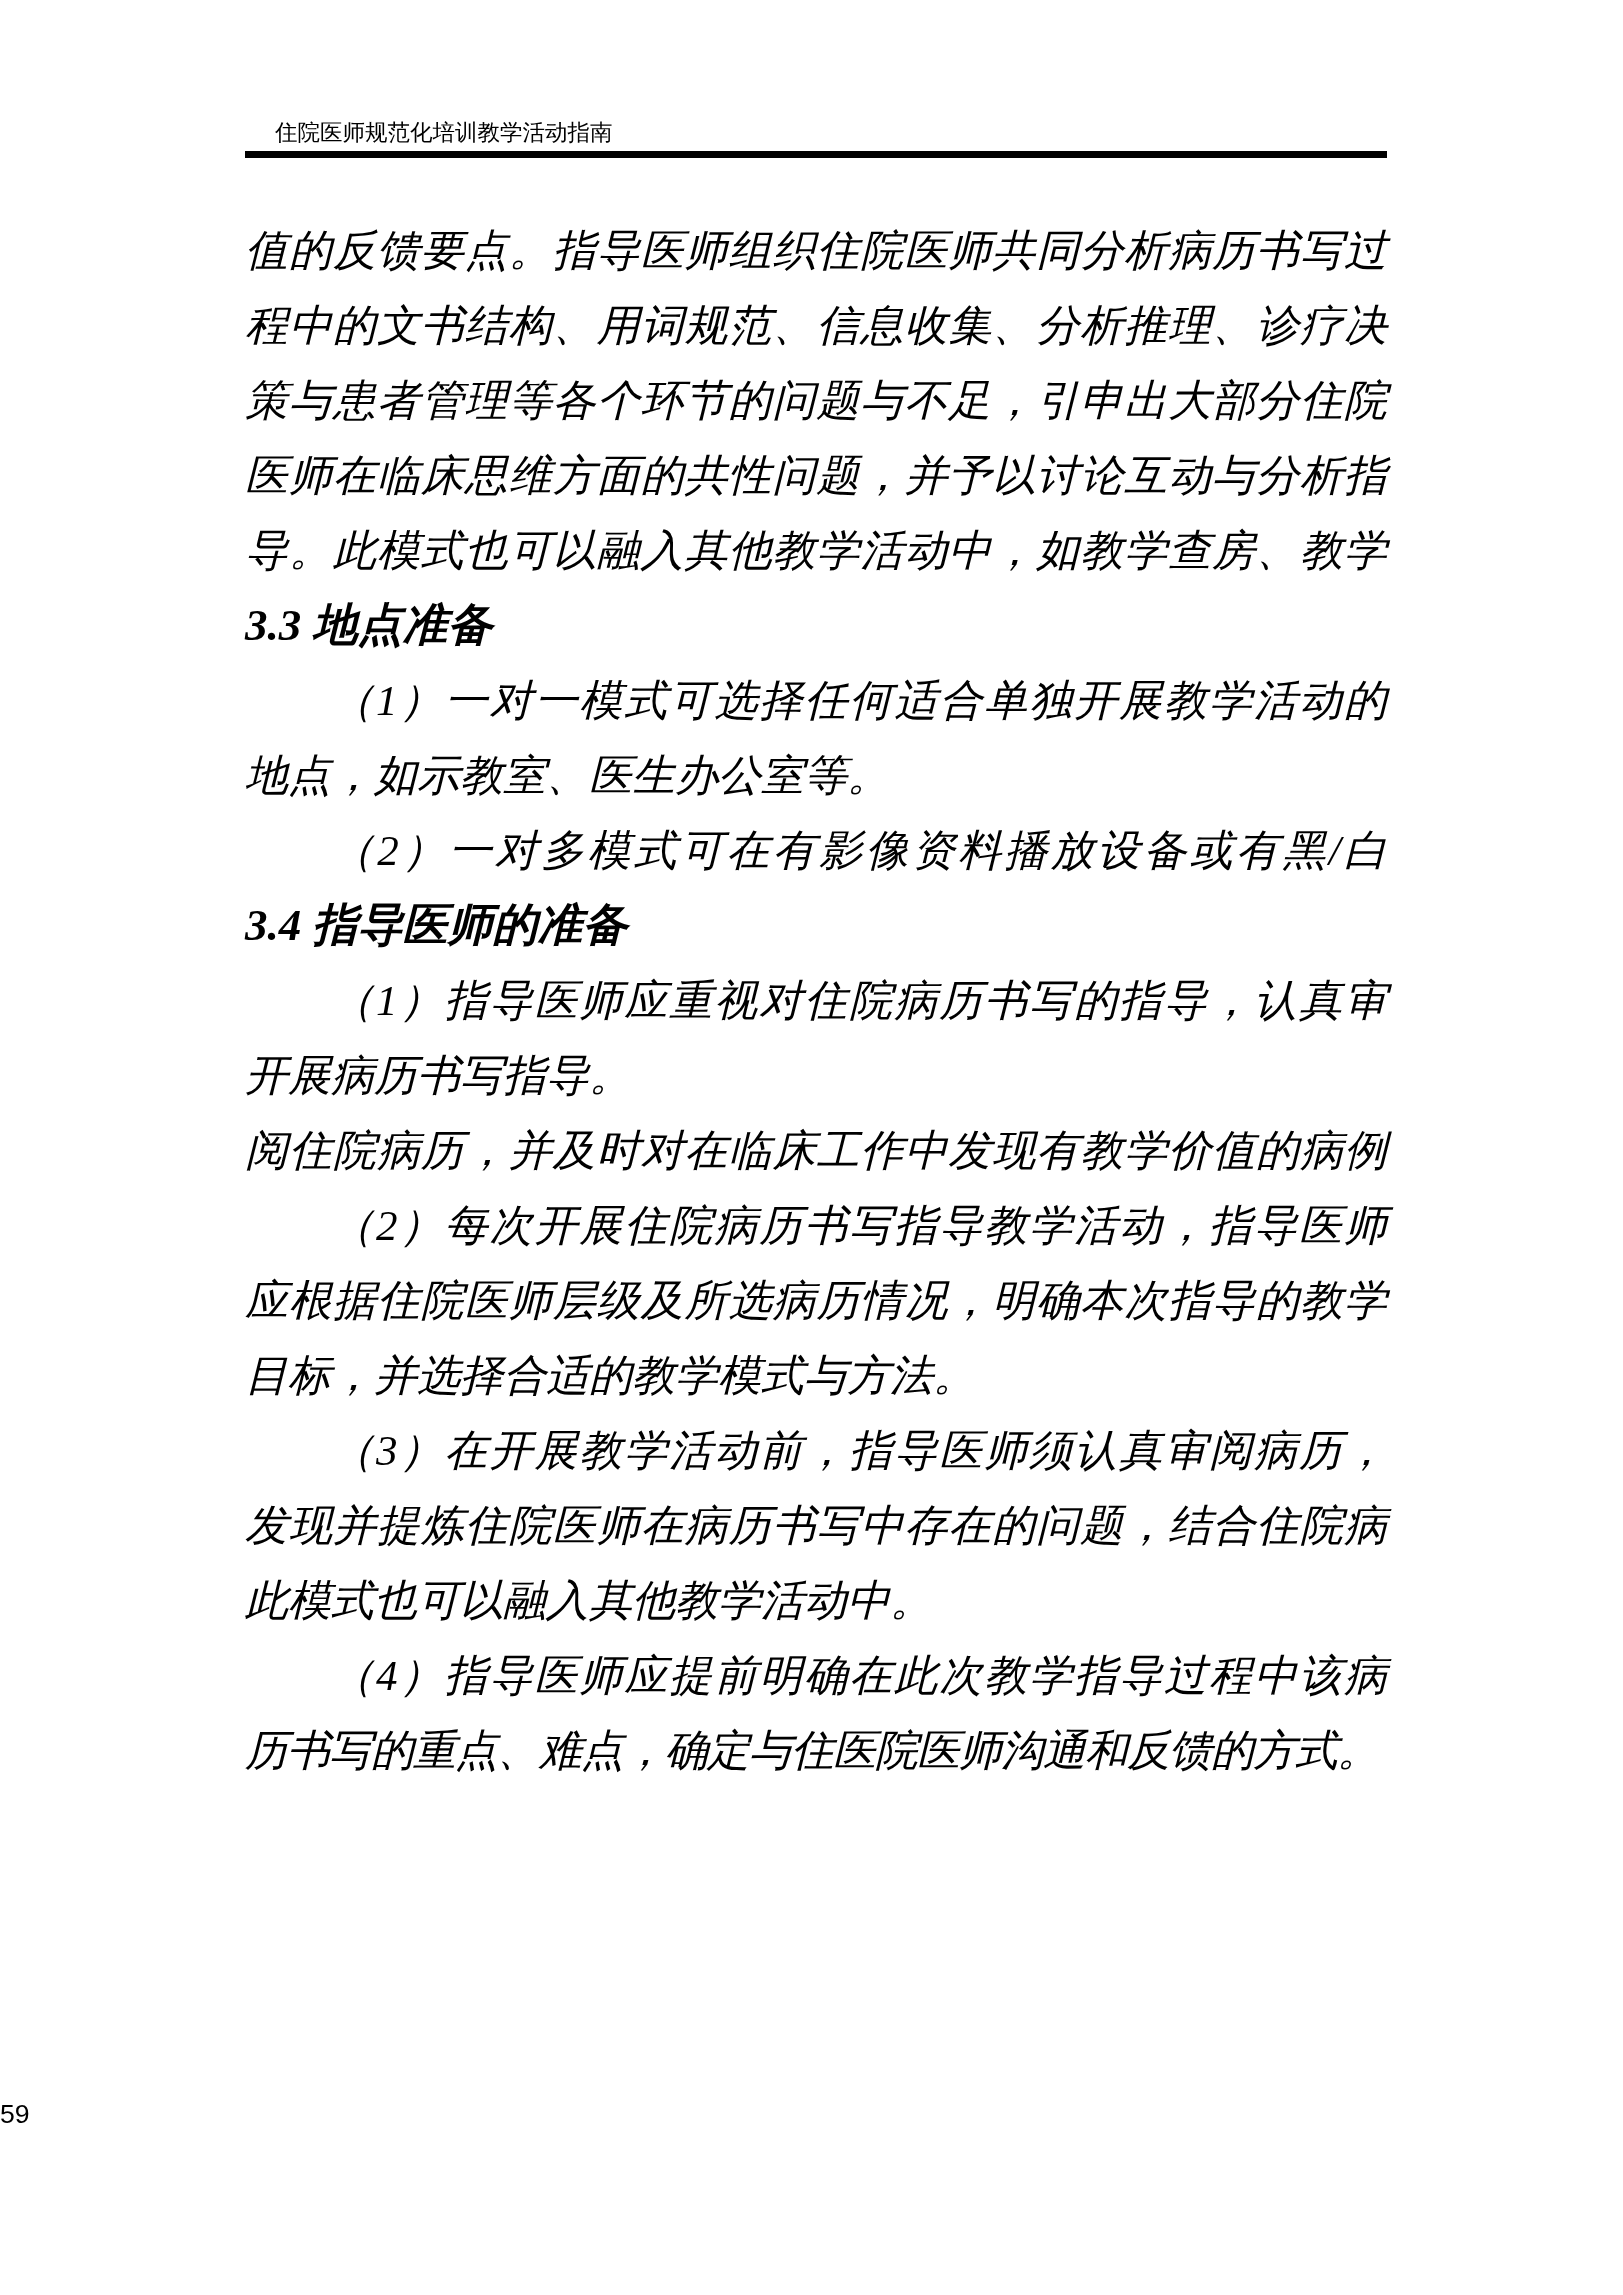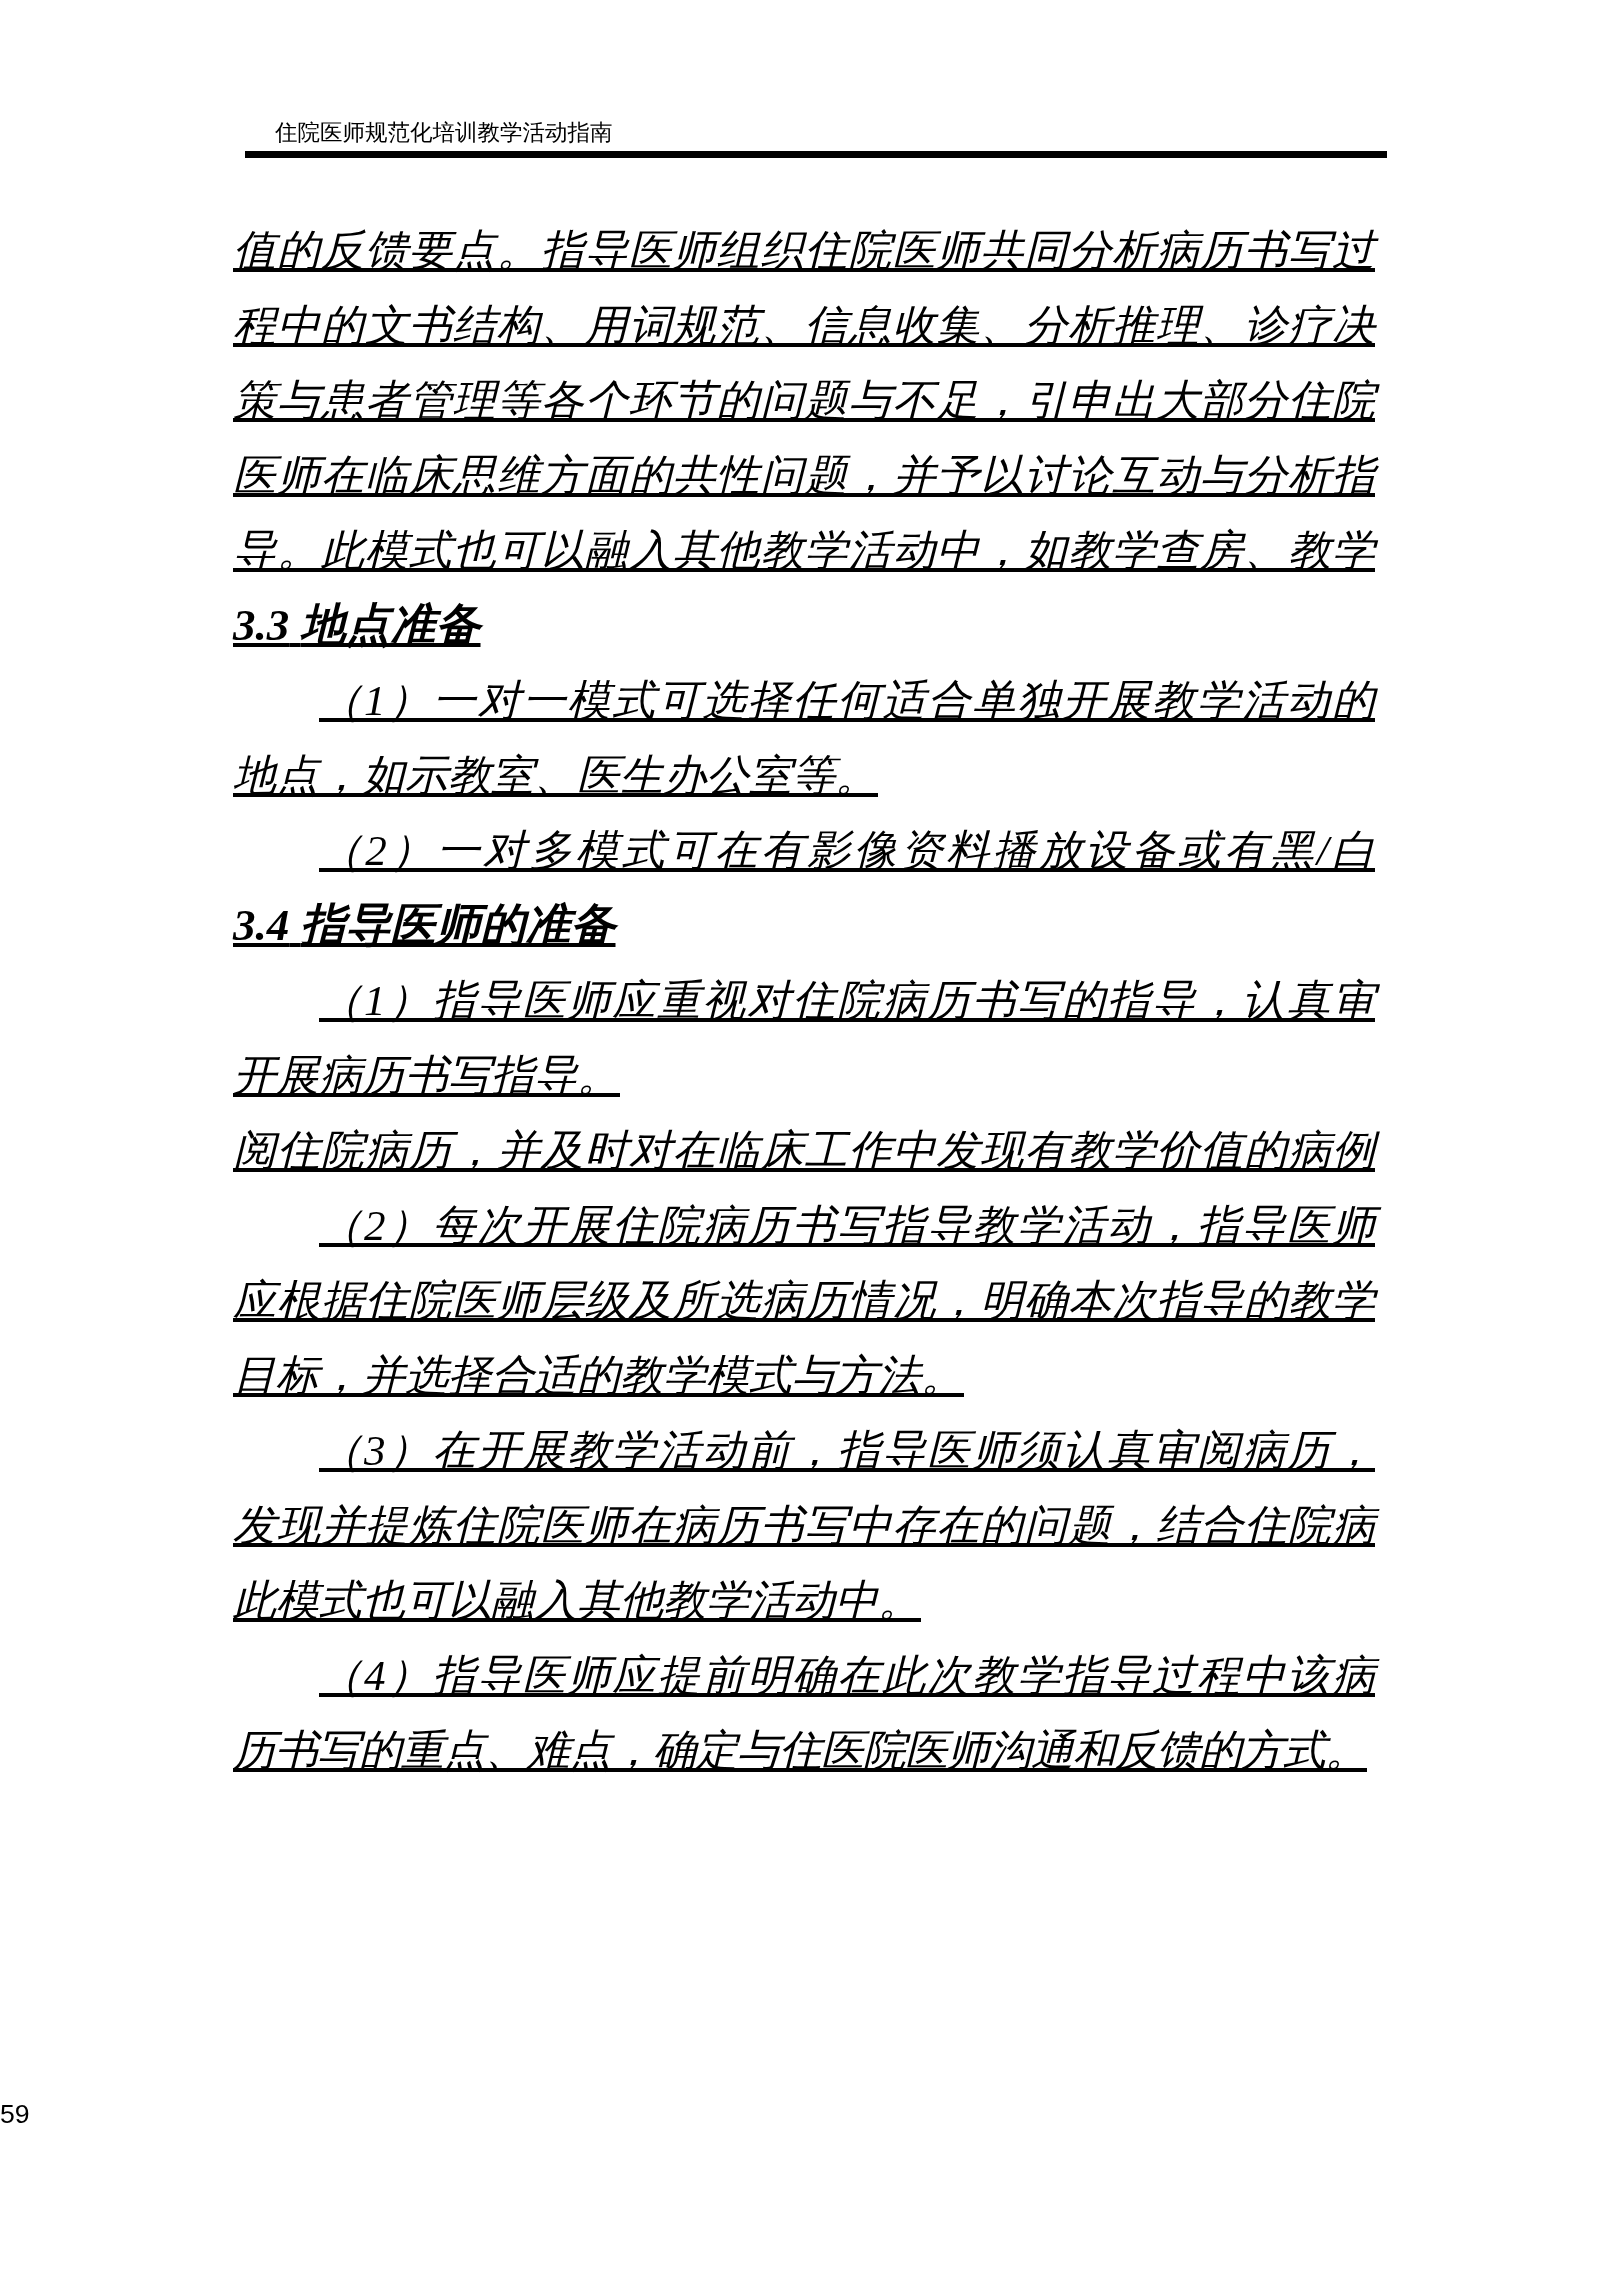--- a/index.html
+++ b/index.html
@@ -28,24 +28,23 @@
   .header-rule {
     position: absolute;
     left: 245px;
     top: 151px;
     width: 1142px;
     height: 6.6px;
     background: #000000;
   }
   .body-text {
     position: absolute;
-    left: 233px;
+    left: 245px;
     top: 213px;
     width: 1142px;
-    text-decoration: underline;
   }
   .line {
     height: 75px;
     line-height: 75px;
     font-size: 43px;
     font-style: italic;
     letter-spacing: 0;
   }
   .fill {
     text-align: justify;

